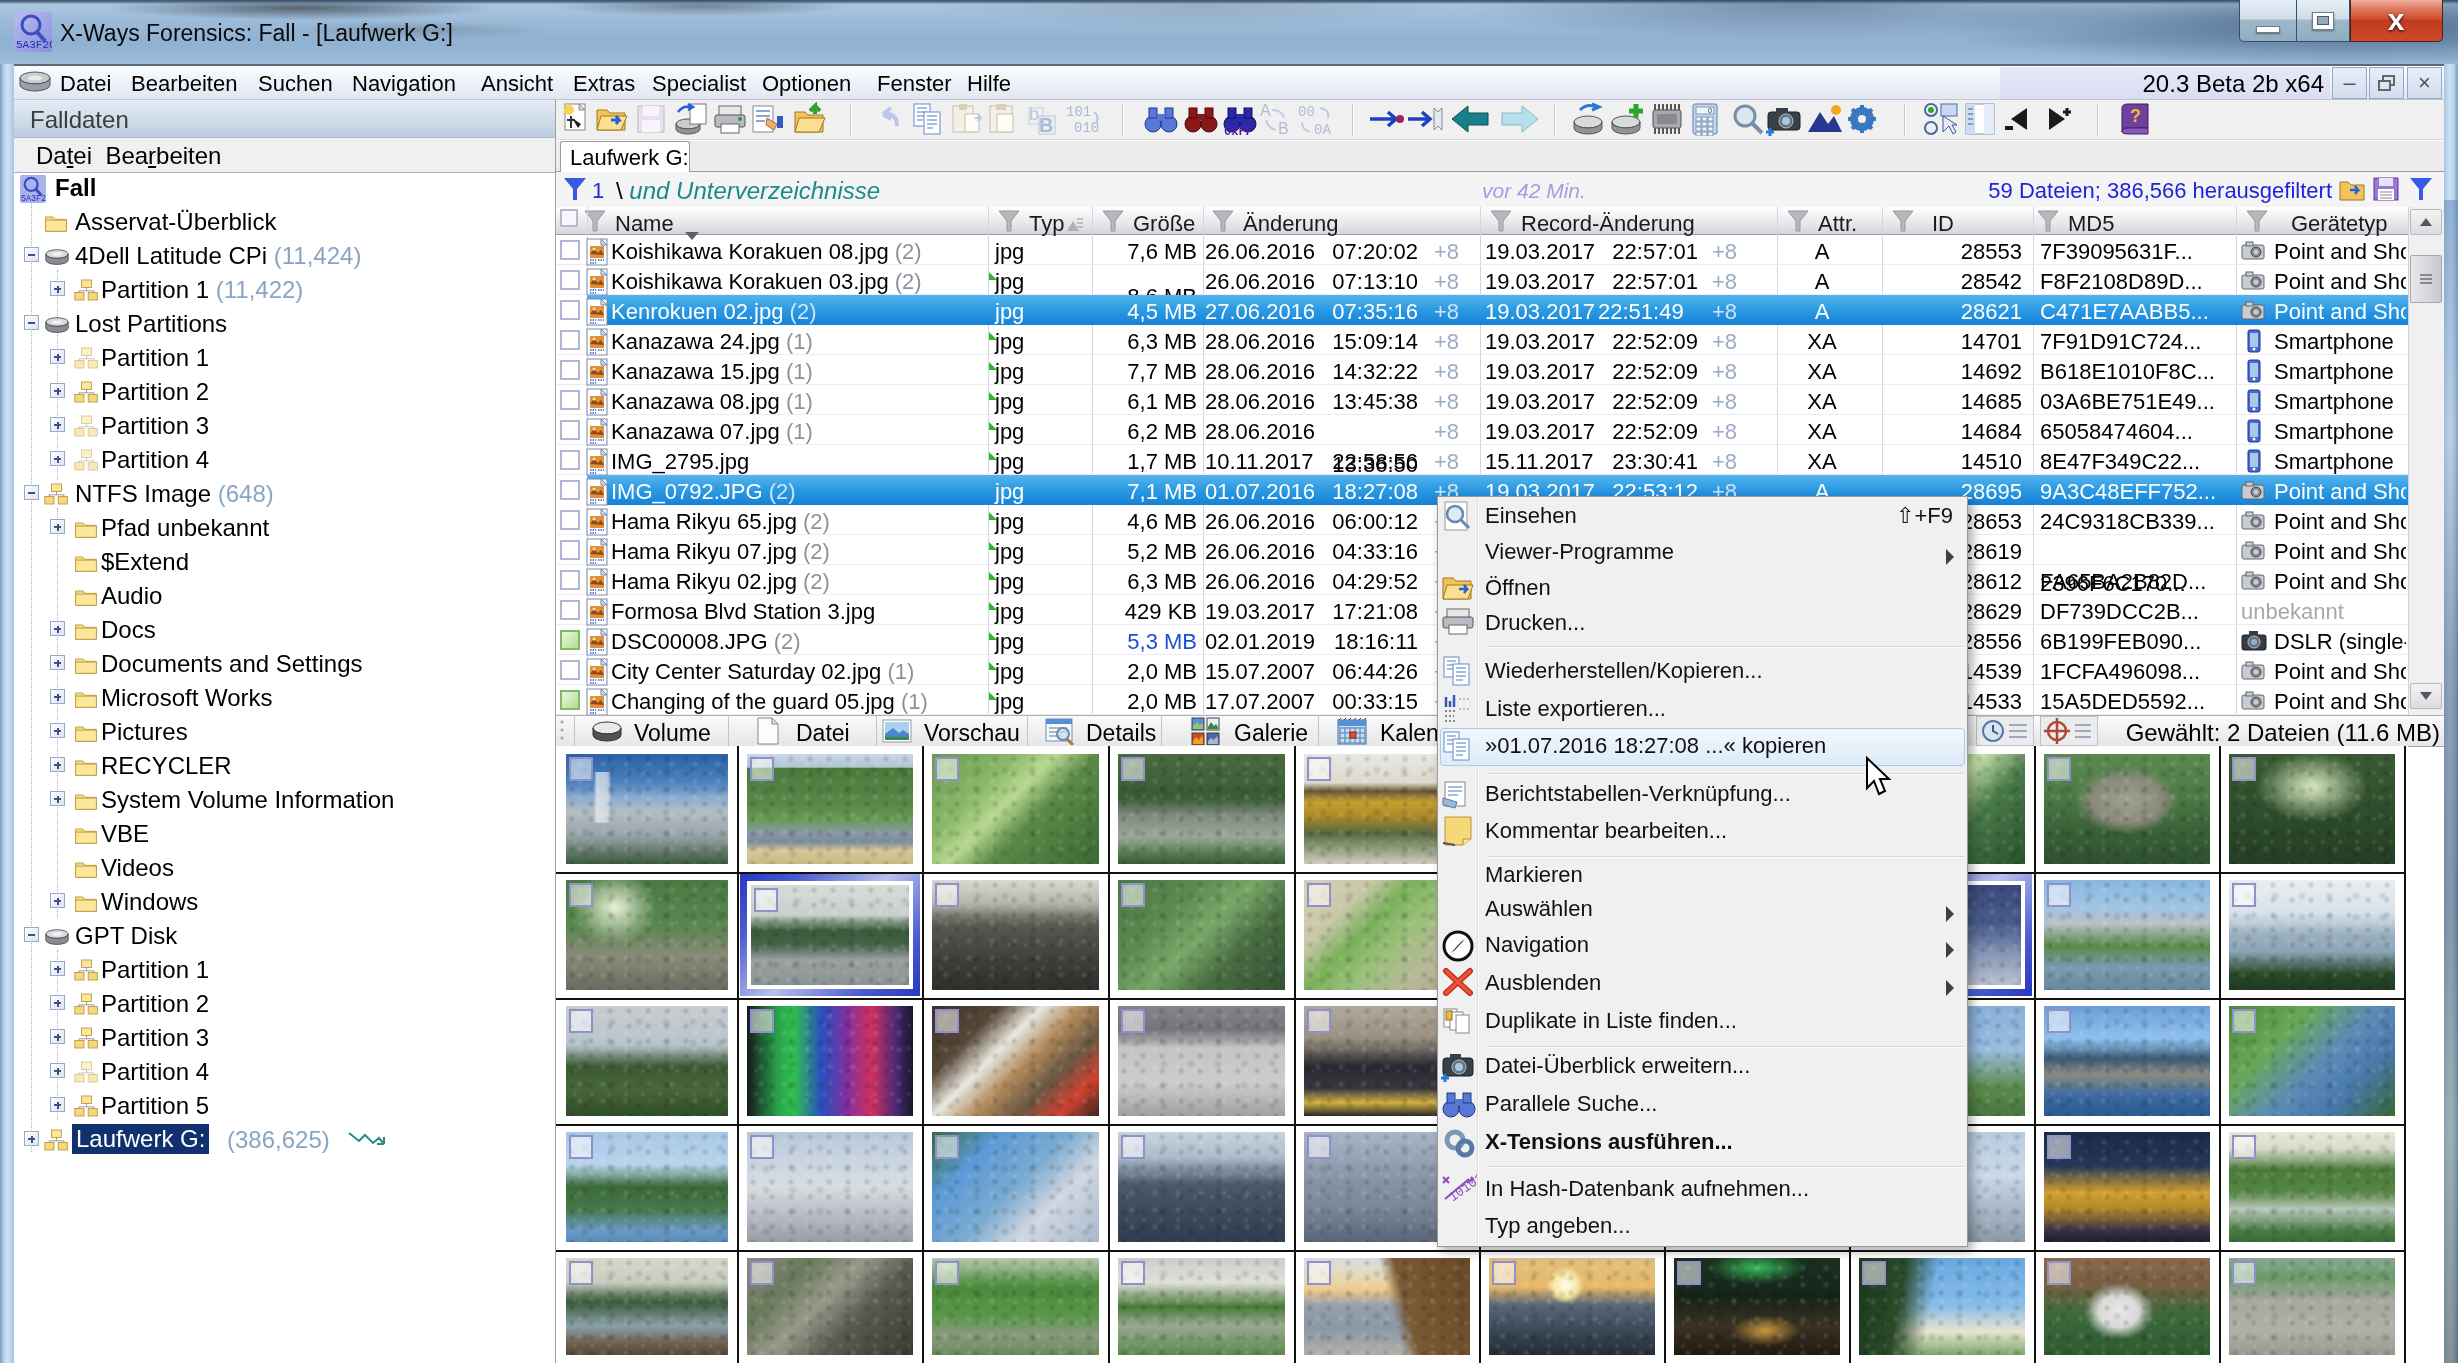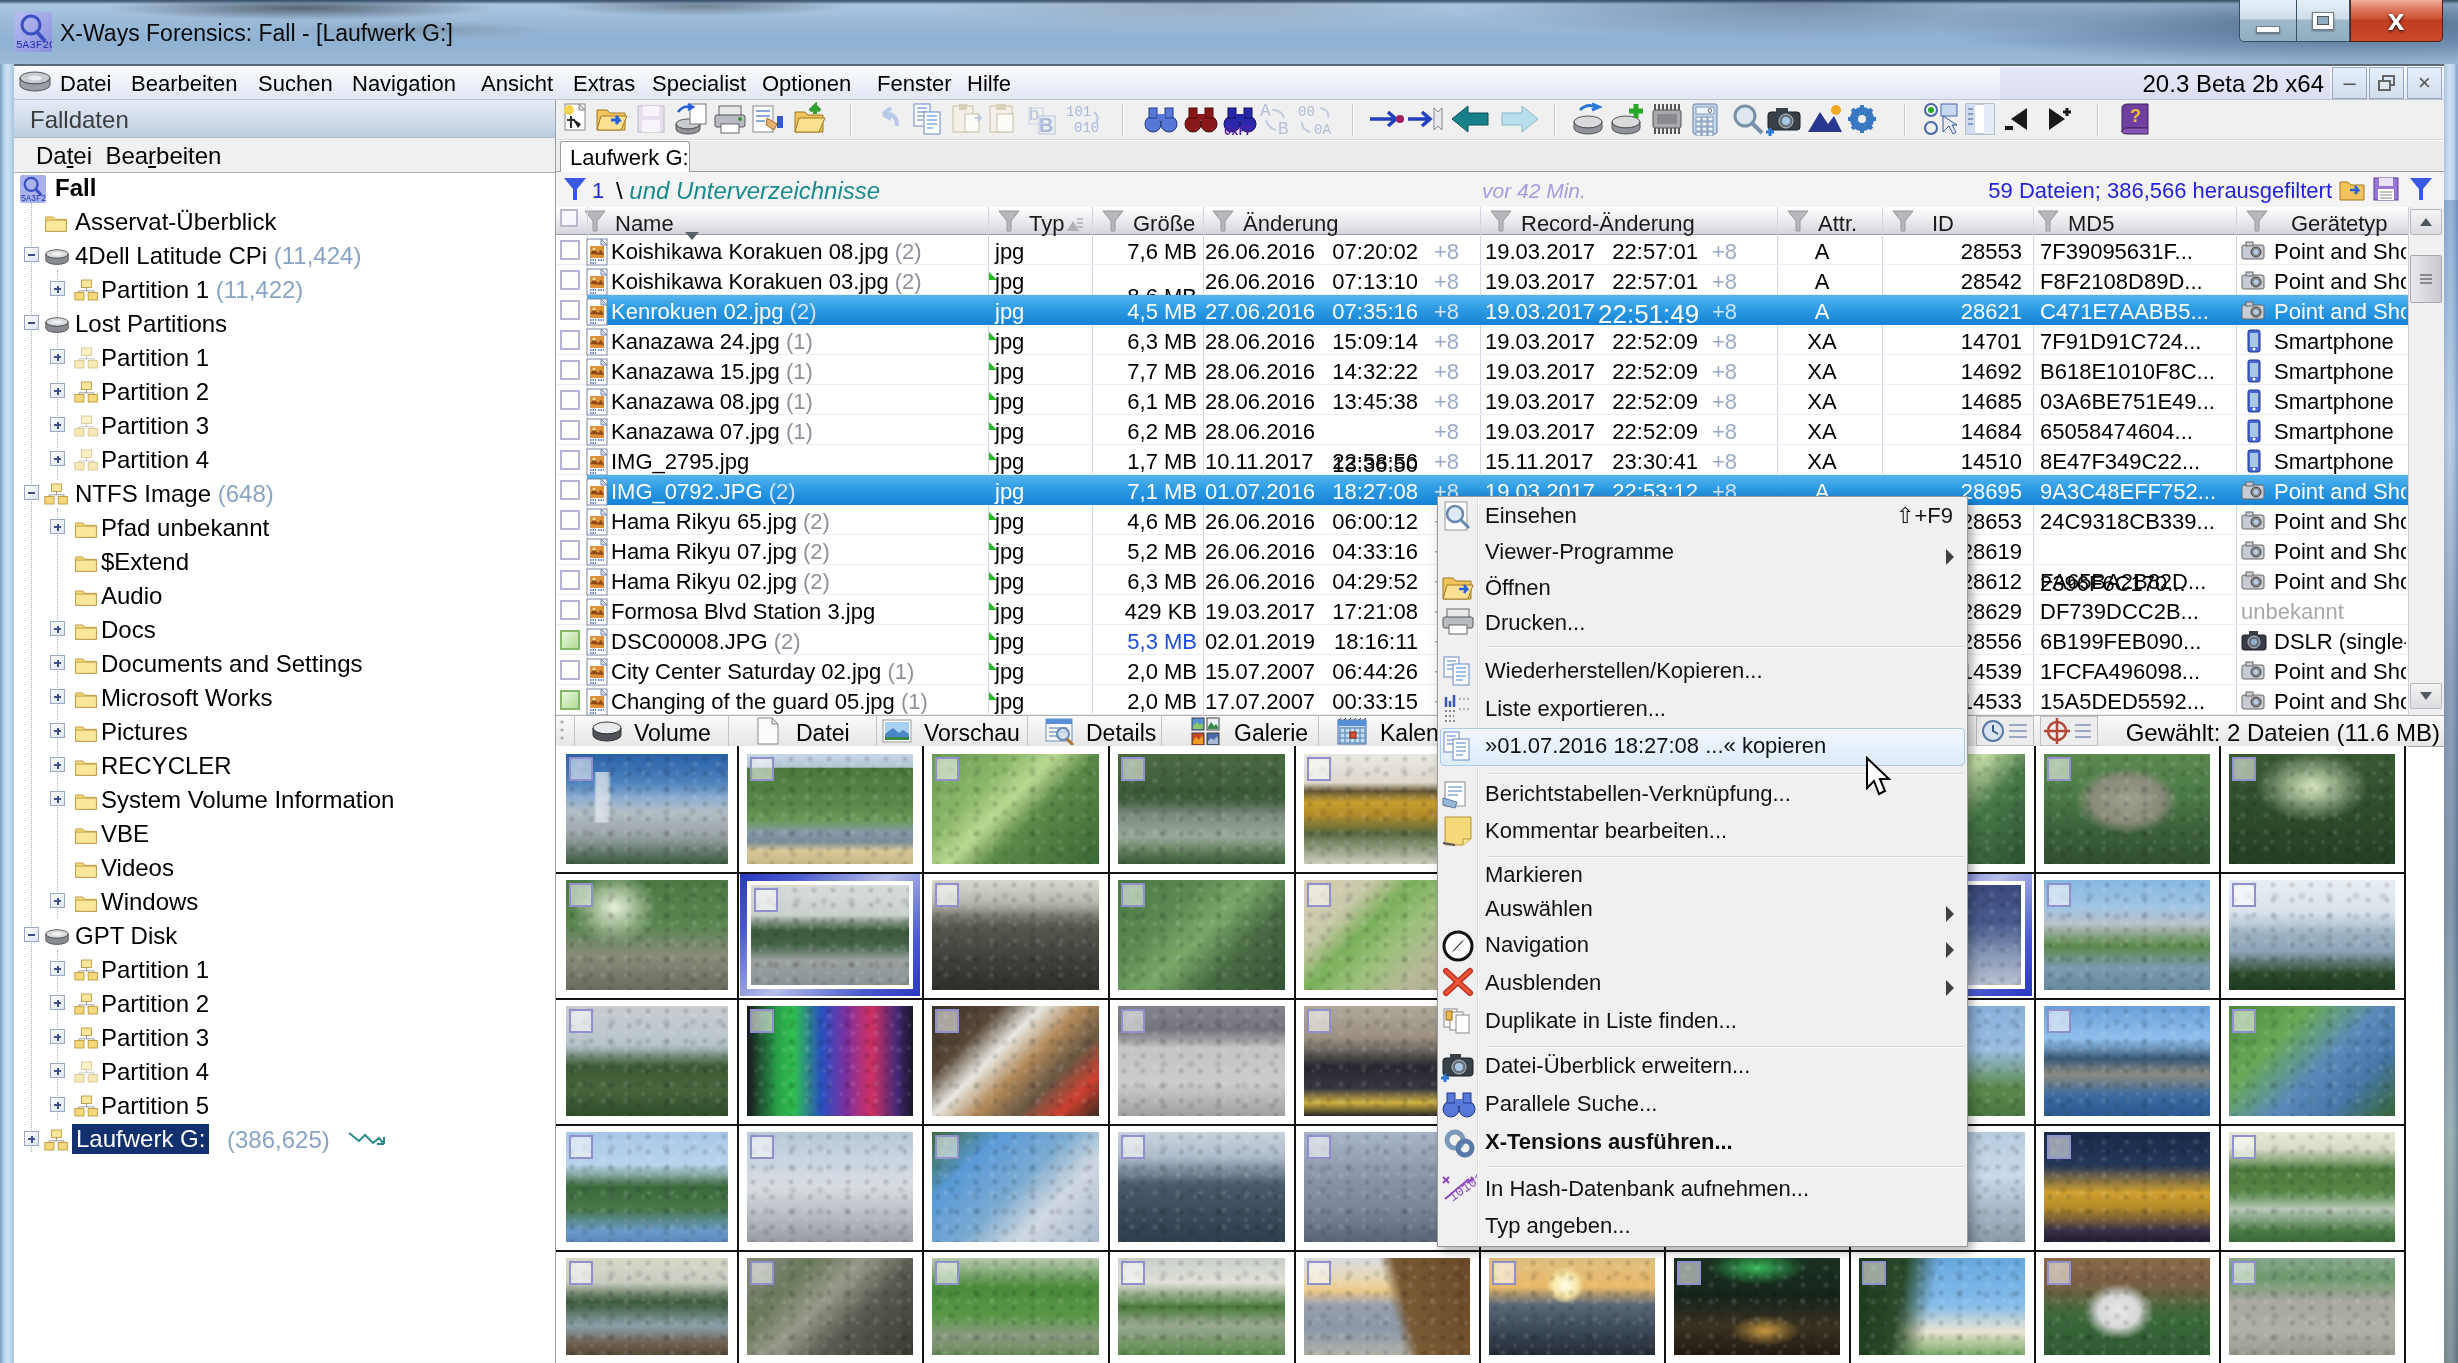--- a/index.html
+++ b/index.html
@@ -726,21 +726,21 @@
 <div class="abs tt" style="left:611px;top:299px;font-size:22px;color:#000;"><span style="color:#fff">Kenrokuen 02.jpg</span> <span style="color:#cfe4f6">(2)</span></div>
 <div class="abs tt" style="left:995px;top:299px;font-size:22px;color:#fff;">jpg</div>
 <div class="abs" style="left:989px;top:316px;width:9px;height:8px;"><svg width="9" height="8" viewBox="0 0 9 8">
       <path d="M0 8 L8 8 L0 0 Z" fill="#28b828"></path>
     </svg></div>
 <div class="abs tt" style="left:1092px;top:299px;width:105px;height:26px;text-align:right;font-size:22px;color:#fff;">4,5 MB</div>
 <div class="abs tt" style="left:1205px;top:299px;font-size:22px;color:#fff;">27.06.2016</div>
 <div class="abs tt" style="left:1318px;top:299px;width:100px;height:26px;text-align:right;font-size:22px;color:#fff;">07:35:16</div>
 <div class="abs tt" style="left:1434px;top:299px;font-size:22px;color:#cfe4f6;">+8</div>
 <div class="abs tt" style="left:1485px;top:299px;font-size:22px;color:#fff;">19.03.2017</div>
-<div class="abs tt" style="left:1598px;top:299px;width:100px;height:26px;text-align:center;font-size:26px;color:#fff;">22:51:49</div>
+<div class="abs tt" style="left:1598px;top:299px;width:100px;height:26px;text-align:left;font-size:22px;color:#fff;">22:51:49</div>
 <div class="abs tt" style="left:1712px;top:299px;font-size:22px;color:#cfe4f6;">+8</div>
 <div class="abs tt" style="left:1777px;top:299px;width:90px;height:26px;text-align:center;font-size:22px;color:#fff;">A</div>
 <div class="abs tt" style="left:1882px;top:299px;width:140px;height:26px;text-align:right;font-size:22px;color:#fff;">28621</div>
 <div class="abs tt" style="left:2040px;top:299px;font-size:22px;color:#fff;">C471E7AABB5...</div>
 <div class="abs" style="left:2241px;top:299px;width:26px;height:24px;"><svg width="26" height="24" viewBox="0 0 26 24">
       <rect x="1" y="6" width="22" height="14" rx="2" fill="#c8ccd4" stroke="#666"></rect>
       <rect x="5" y="3" width="7" height="4" fill="#c8ccd4" stroke="#666"></rect>
       <circle cx="15" cy="13" r="5" fill="#888" stroke="#444"></circle>
       <circle cx="15" cy="13" r="2.5" fill="#b8d0e8"></circle>
     </svg></div>

